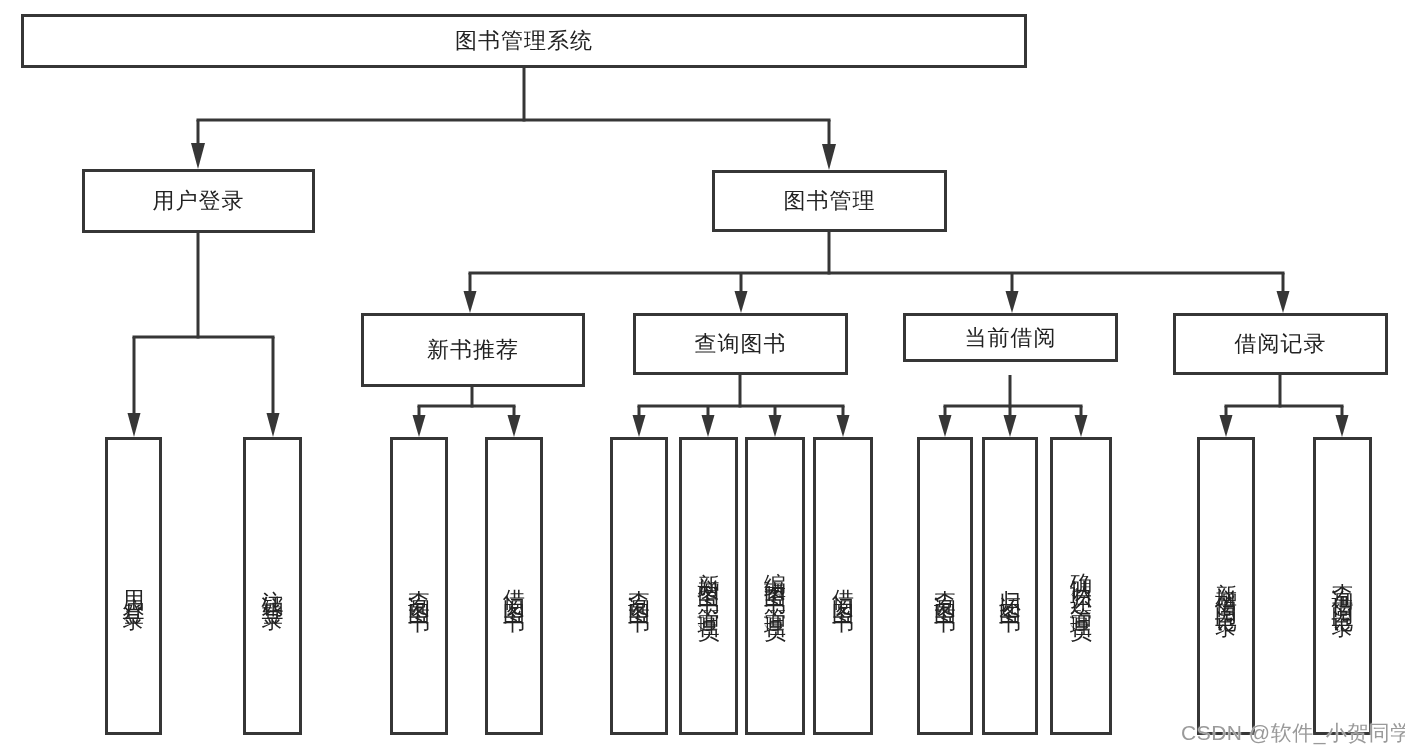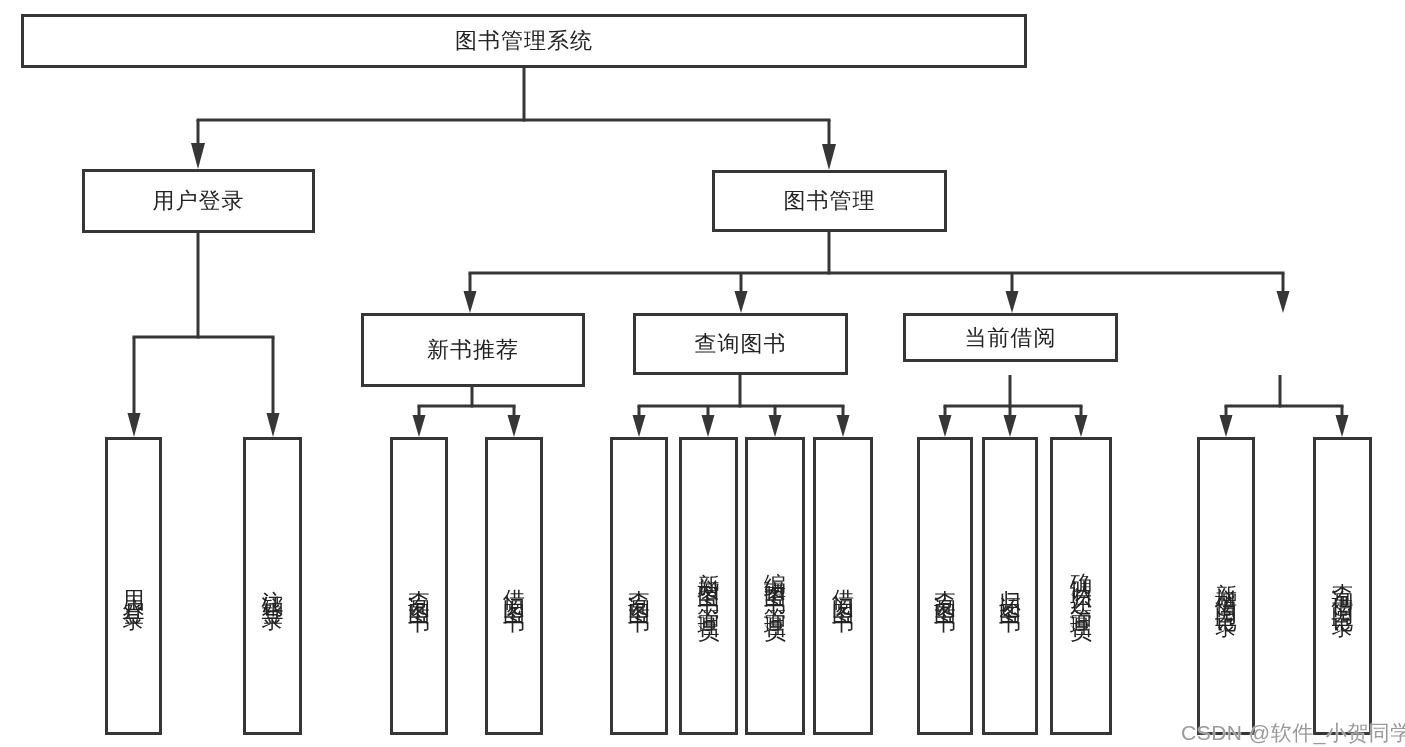--- a/index.html
+++ b/index.html
@@ -107,20 +107,23 @@
 
   <div class="box" style="left:361px;top:313px;width:224px;height:74px">
     <span>新书推荐</span>
   </div>
   <div class="box" style="left:633px;top:313px;width:215px;height:62px">
     <span>查询图书</span>
   </div>
   <div class="box" style="left:903px;top:313px;width:215px;height:49px">
     <span>当前借阅</span>
   </div>
+  <div class="box" style="left:1173px;top:313px;width:215px;height:62px">
+    <span>借阅记录</span>
+  </div>
 
   <div class="box v" style="left:105px;top:437px;width:57px;height:298px">
     <span>用户登录</span>
   </div>
   <div class="box v" style="left:243px;top:437px;width:59px;height:298px">
     <span>注销登录</span>
   </div>
 
   <div class="box v" style="left:390px;top:437px;width:58px;height:298px">
     <span>查询图书</span>

